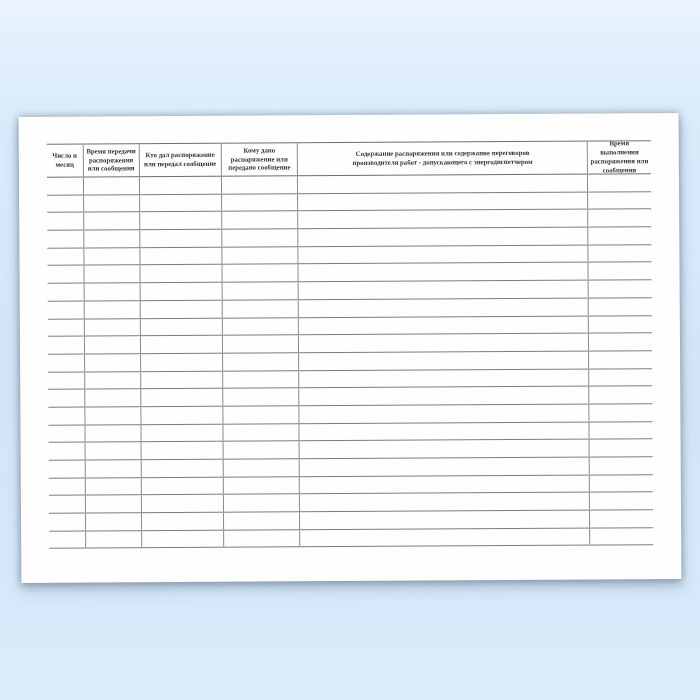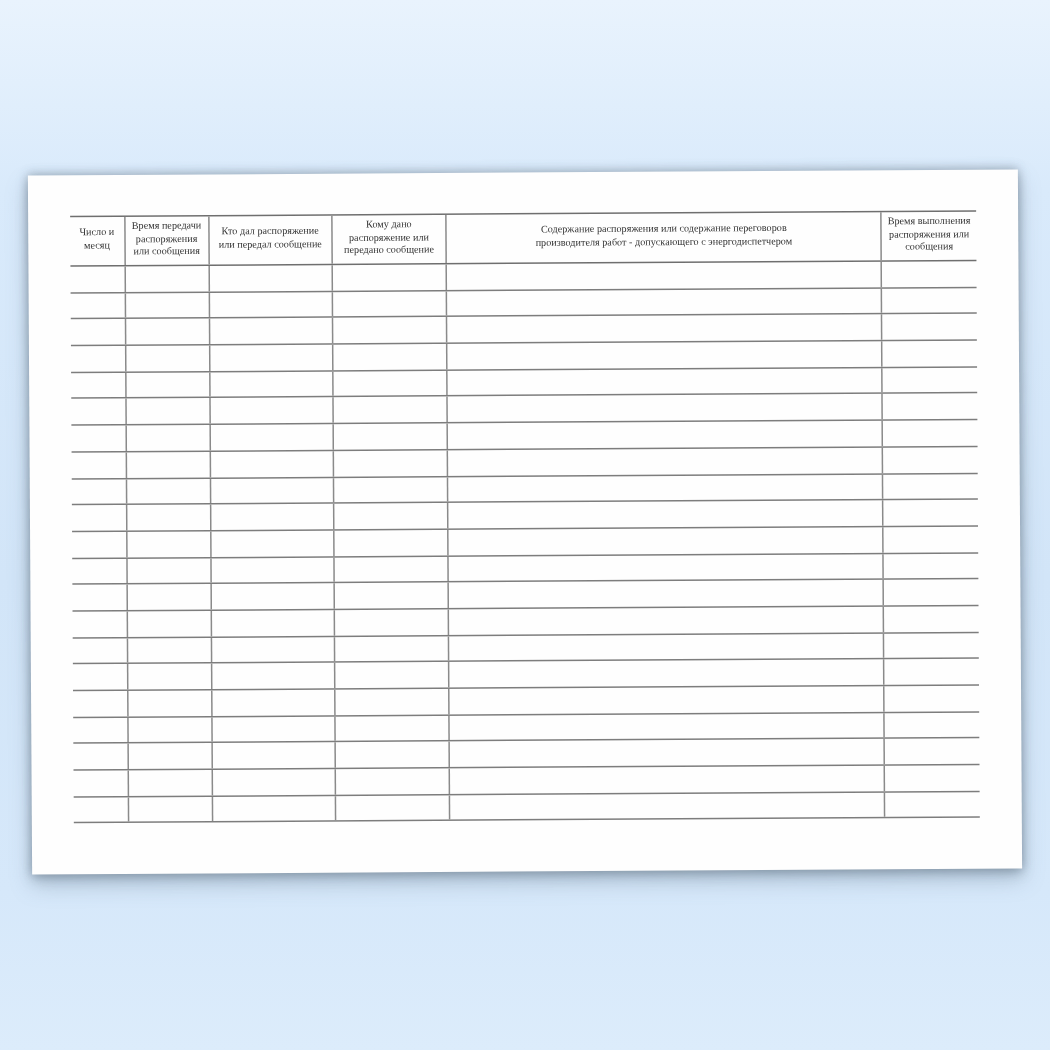--- a/index.html
+++ b/index.html
@@ -6,20 +6,21 @@
     margin: 0;
     padding: 0;
   }
   .scene {
     position: relative;
     width: 700px;
     height: 700px;
     overflow: hidden;
     background: linear-gradient(180deg, #e9f3fd 0%, #d9eafb 18%, #d2e5f8 55%, #d6e8fa 85%, #dcecfb 100%);
     font-family: "Liberation Serif", "DejaVu Serif", serif;
+    font-weight: bold;
   }
   .paper {
     position: absolute;
     left: 20px;
     top: 115px;
     width: 660px;
     height: 466px;
     background: #fefefe;
     transform: rotate(-0.35deg);
     box-shadow: 0 2px 7px rgba(100, 116, 132, 0.55),

